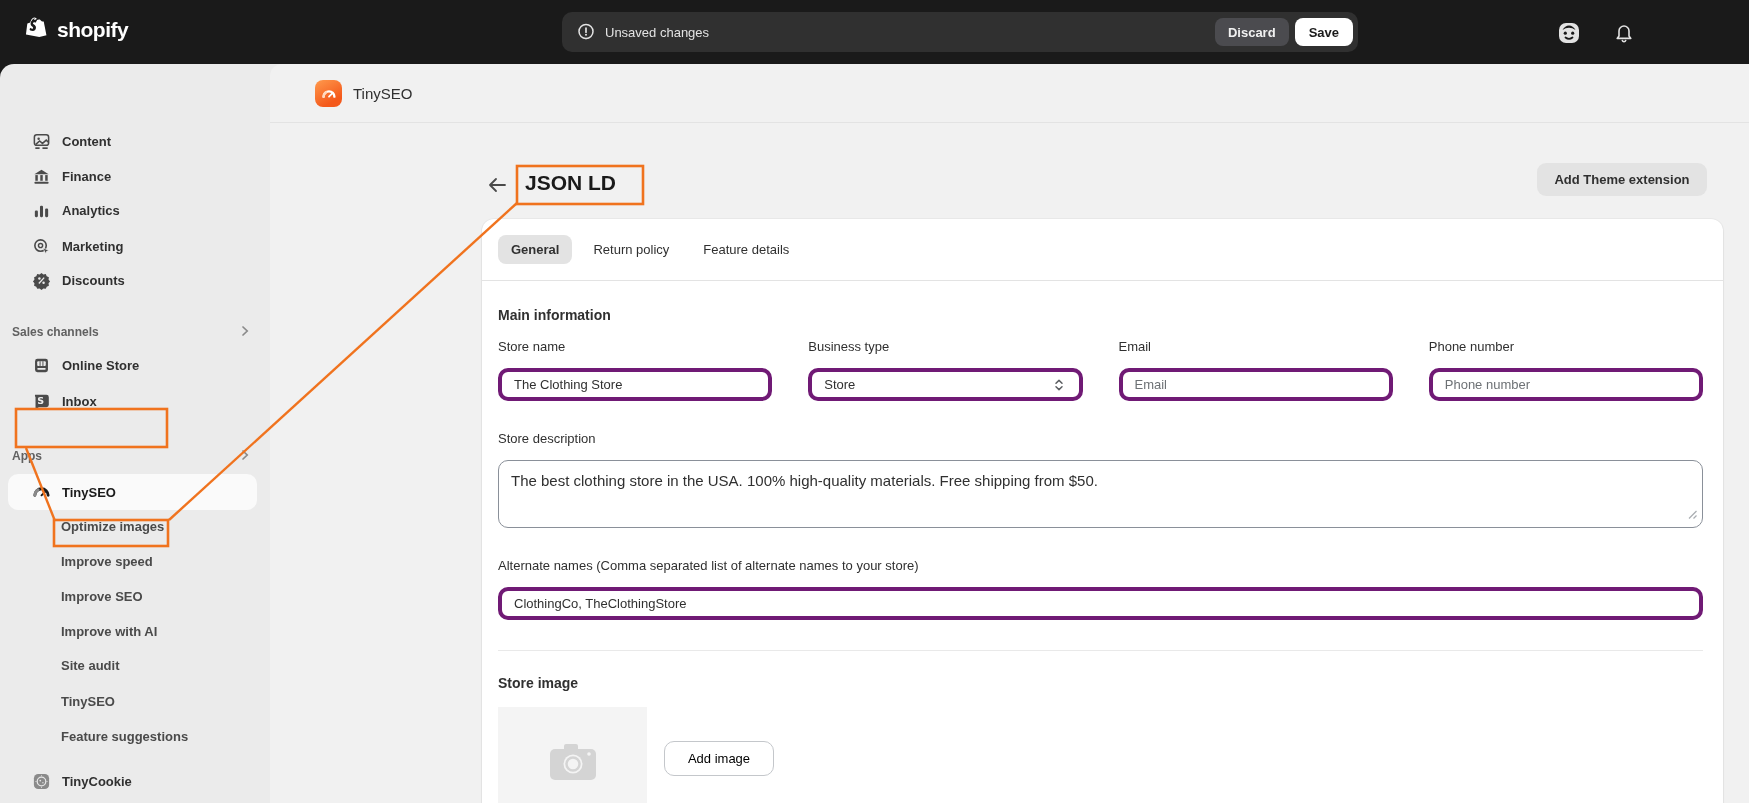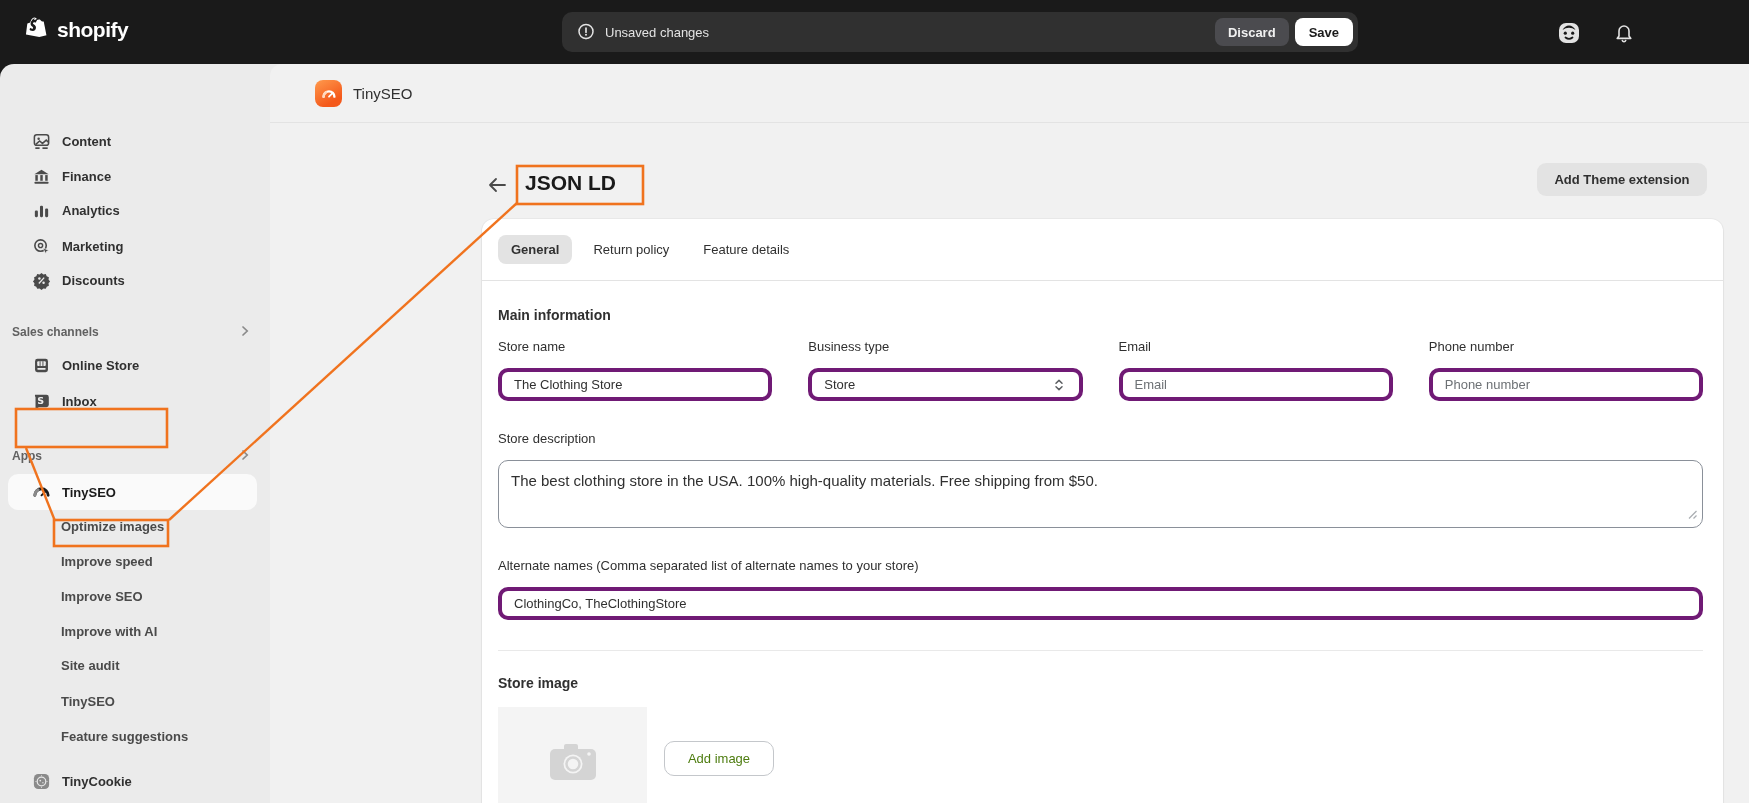--- a/index.html
+++ b/index.html
@@ -86,21 +86,21 @@
     border-radius:10px; padding:11px 12px; font-size:15px; color:#303030; background:#fff;
   }
   .resize-handle { position:absolute; right:4px; bottom:4px; }
   .body-divider { height:1px; background:#e9e9e9; margin-top:30px; }
   .image-section-heading { margin-top:24px; }
   .image-row { display:flex; margin-top:16px; }
   .img-placeholder { width:149px; height:120px; background:#f4f4f4; display:flex; align-items:center; justify-content:center; }
   .btn-add-image {
     margin-left:17px; margin-top:34px; width:110px; height:35px; background:#fff;
     border:1px solid #c4c7cb; border-radius:10px; font-size:13px; font-weight:500; font-family:inherit;
-    color:#4d7c0f; cursor:pointer; align-self:flex-start;
+    color:#000000; cursor:pointer; align-self:flex-start;
   }
   
   .annotations { position:absolute; left:0; top:0; width:1749px; height:803px; pointer-events:none; z-index:60; }
 </style>
 </head>
 <body>
 
 <div class="topbar">
   <div class="logo">
     <span style="display:flex;">

